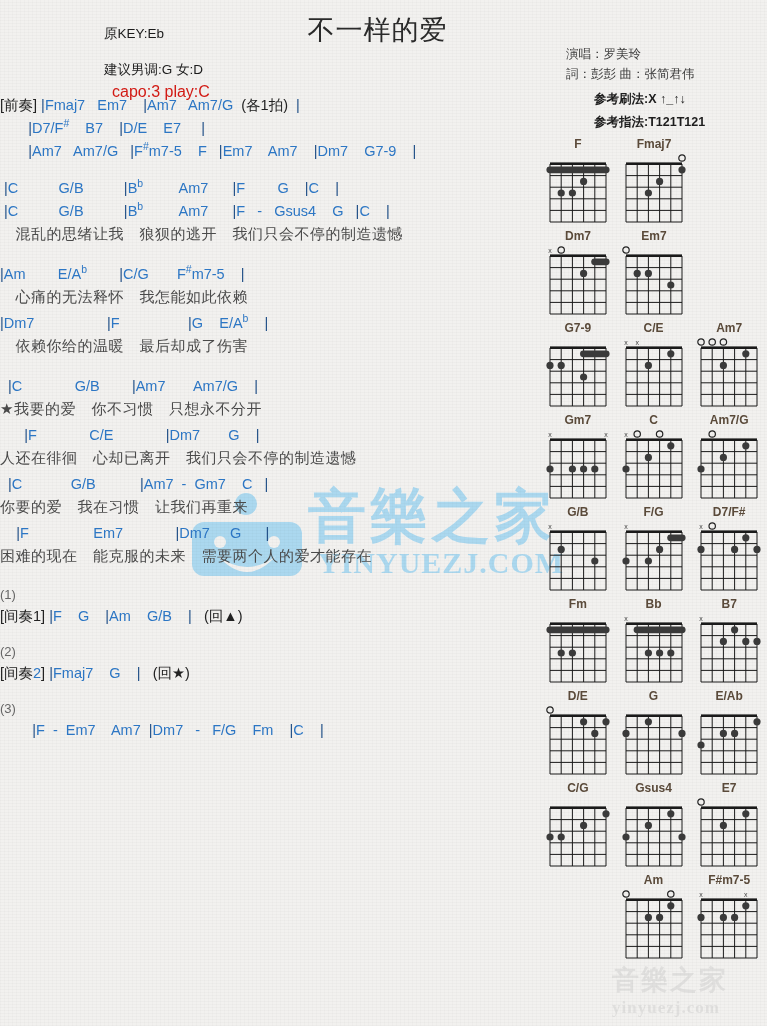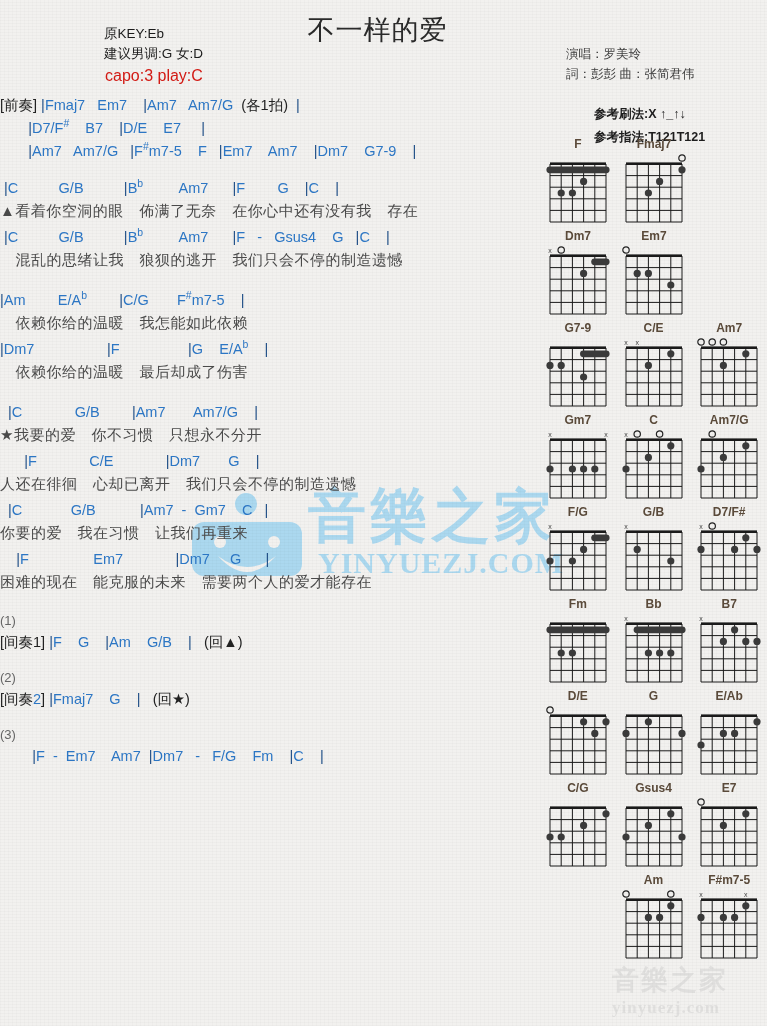--- a/index.html
+++ b/index.html
@@ -14,29 +14,29 @@
     position:absolute;inset:0;pointer-events:none;
     background:
       repeating-linear-gradient(0deg, rgba(0,0,0,0.018) 0px, rgba(0,0,0,0.018) 1px, rgba(255,255,255,0) 1px, rgba(255,255,255,0) 3px),
       repeating-linear-gradient(90deg, rgba(0,0,0,0.014) 0px, rgba(0,0,0,0.014) 1px, rgba(255,255,255,0) 1px, rgba(255,255,255,0) 4px);
     z-index:2;
   }
   .sheet{position:absolute;inset:0;z-index:3;}
 
   
   .meta-left{position:absolute;left:104px;top:24px;font-size:13.5px;line-height:19px;color:#1b1b1b;}
-  .meta-left .l2{margin-top:1px;}
-  .capo{margin-top:3px;margin-left:1px;color:#d21a14;font-size:16px;font-weight:normal;}
+  .meta-left .l2{margin-top:17px;}
+  .capo{margin-top:3px;margin-left:8px;color:#d21a14;font-size:16px;font-weight:normal;}
   .song-title{
     position:absolute;left:0;right:12px;top:12px;text-align:center;
     font-size:27px;color:#2a2a2a;letter-spacing:1px;
     font-family:"Liberation Serif","DejaVu Serif",serif;
   }
   .meta-right{position:absolute;left:566px;top:44px;font-size:12.5px;line-height:20px;color:#3d3d3d;}
-  .meta-right .strum{margin-top:21px;margin-left:28px;font-weight:bold;color:#1d1d1d;font-size:12.5px;line-height:19px;}
+  .meta-right .strum{margin-top:6px;margin-left:28px;font-weight:bold;color:#1d1d1d;font-size:12.5px;line-height:19px;}
 
   
   .body-col{position:absolute;left:0;top:96px;width:600px;}
   .line{white-space:pre;font-size:14.5px;line-height:18px;height:23px;}
   .line.chords{color:#2c76c4;letter-spacing:0px;}
   .line.lyrics{color:#4a4a4a;font-size:15px;height:26px;letter-spacing:.5px;}
   .bar{color:#1f4e86;}
   .blk{color:#222;}
   .sect-gap{height:14px;}
   sup.fl{font-size:.72em;vertical-align:super;line-height:0;}
@@ -98,26 +98,25 @@
     <div class="strum">参考刷法:X ↑_↑↓</div>
     <div class="strum" style="margin-top:4px">参考指法:T121T121</div>
   </div>
 
   <div class="body-col" id="body-col">
       <div class="line chords"><span class="blk">[</span><span class="blk">前</span><span class="blk">奏</span><span class="blk">]</span> <span class="bar">|</span>Fmaj7   Em7    <span class="bar">|</span>Am7   Am7/G  <span class="blk">(</span><span class="blk">各</span><span class="blk">1</span><span class="blk">拍</span><span class="blk">)</span>  <span class="bar">|</span></div>
       <div class="line chords">       <span class="bar">|</span>D7/F<sup class="fl">#</sup>    B7    <span class="bar">|</span>D/E    E7     <span class="bar">|</span></div>
       <div class="line chords">       <span class="bar">|</span>Am7   Am7/G   <span class="bar">|</span>F<sup class="fl">#</sup>m7-5    F   <span class="bar">|</span>Em7    Am7    <span class="bar">|</span>Dm7    G7-9    <span class="bar">|</span></div>
       <div class="sect-gap"></div>
       <div class="line chords"> <span class="bar">|</span>C          G/B          <span class="bar">|</span>B<sup class="fl">b</sup>         Am7      <span class="bar">|</span>F        G    <span class="bar">|</span>C    <span class="bar">|</span></div>
-      <div class="line lyrics">▲看着你空洞的眼　佈满了无奈　在你心中还有没有我　存在</div>
       <div class="line chords"> <span class="bar">|</span>C          G/B          <span class="bar">|</span>B<sup class="fl">b</sup>         Am7      <span class="bar">|</span>F   -   Gsus4    G   <span class="bar">|</span>C    <span class="bar">|</span></div>
       <div class="line lyrics">　混乱的思绪让我　狼狈的逃开　我们只会不停的制造遗憾</div>
       <div class="sect-gap"></div>
       <div class="line chords"><span class="bar">|</span>Am        E/A<sup class="fl">b</sup>        <span class="bar">|</span>C/G       F<sup class="fl">#</sup>m7-5    <span class="bar">|</span></div>
-      <div class="line lyrics">　依赖你给的温暖　我怎能如此依赖</div>
+      <div class="line lyrics">　心痛的无法释怀　我怎能如此依赖</div>
       <div class="line chords"><span class="bar">|</span>Dm7                  <span class="bar">|</span>F                 <span class="bar">|</span>G    E/A<sup class="fl">b</sup>    <span class="bar">|</span></div>
       <div class="line lyrics">　依赖你给的温暖　最后却成了伤害</div>
       <div class="sect-gap"></div>
       <div class="line chords">  <span class="bar">|</span>C             G/B        <span class="bar">|</span>Am7       Am7/G    <span class="bar">|</span></div>
       <div class="line lyrics">★我要的爱　你不习惯　只想永不分开</div>
       <div class="line chords">      <span class="bar">|</span>F             C/E             <span class="bar">|</span>Dm7       G    <span class="bar">|</span></div>
       <div class="line lyrics">人还在徘徊　心却已离开　我们只会不停的制造遗憾</div>
       <div class="line chords">  <span class="bar">|</span>C            G/B           <span class="bar">|</span>Am7  -  Gm7    C   <span class="bar">|</span></div>
       <div class="line lyrics">你要的爱　我在习惯　让我们再重来</div>
       <div class="line chords">    <span class="bar">|</span>F                Em7             <span class="bar">|</span>Dm7     G      <span class="bar">|</span></div>
@@ -352,59 +351,59 @@
             <line x1="50.8" x2="50.8" y1="12" y2="70" stroke="#1a1a1a" stroke-width="1"></line>
             <line x1="62" x2="62" y1="12" y2="70" stroke="#1a1a1a" stroke-width="1"></line>
             <circle cx="50.8" cy="17.8" r="3.6" fill="#3a3a3a"></circle>
             <circle cx="28.4" cy="29.4" r="3.6" fill="#3a3a3a"></circle>
             <circle cx="6" cy="41" r="3.6" fill="#3a3a3a"></circle>
           </svg>
         </div>
       </div>
       <div class="drow">
         <div class="dcell">
+          <div class="dname">G/B</div>
+          <svg width="68" height="76" viewBox="0 0 68 76" class="dsvg">
+            <text x="6" y="9" text-anchor="middle" font-size="7" fill="#444" font-family="&quot;Liberation Sans&quot;,sans-serif">x</text>
+            <rect x="6" y="10.4" width="56" height="2.6" fill="#1a1a1a"></rect>
+            <line x1="6" x2="62" y1="23.6" y2="23.6" stroke="#1a1a1a" stroke-width="1"></line>
+            <line x1="6" x2="62" y1="35.2" y2="35.2" stroke="#1a1a1a" stroke-width="1"></line>
+            <line x1="6" x2="62" y1="46.8" y2="46.8" stroke="#1a1a1a" stroke-width="1"></line>
+            <line x1="6" x2="62" y1="58.4" y2="58.4" stroke="#1a1a1a" stroke-width="1"></line>
+            <line x1="6" x2="62" y1="70" y2="70" stroke="#1a1a1a" stroke-width="1"></line>
+            <line x1="6" x2="6" y1="12" y2="70" stroke="#1a1a1a" stroke-width="1"></line>
+            <line x1="17.2" x2="17.2" y1="12" y2="70" stroke="#1a1a1a" stroke-width="1"></line>
+            <line x1="28.4" x2="28.4" y1="12" y2="70" stroke="#1a1a1a" stroke-width="1"></line>
+            <line x1="39.599999999999994" x2="39.599999999999994" y1="12" y2="70" stroke="#1a1a1a" stroke-width="1"></line>
+            <line x1="50.8" x2="50.8" y1="12" y2="70" stroke="#1a1a1a" stroke-width="1"></line>
+            <line x1="62" x2="62" y1="12" y2="70" stroke="#1a1a1a" stroke-width="1"></line>
+            <circle cx="17.2" cy="29.4" r="3.6" fill="#3a3a3a"></circle>
+            <circle cx="50.8" cy="41" r="3.6" fill="#3a3a3a"></circle>
+          </svg>
+        </div>
+        <div class="dcell">
           <div class="dname">F/G</div>
           <svg width="68" height="76" viewBox="0 0 68 76" class="dsvg">
             <text x="6" y="9" text-anchor="middle" font-size="7" fill="#444" font-family="&quot;Liberation Sans&quot;,sans-serif">x</text>
             <rect x="6" y="10.4" width="56" height="2.6" fill="#1a1a1a"></rect>
             <line x1="6" x2="62" y1="23.6" y2="23.6" stroke="#1a1a1a" stroke-width="1"></line>
             <line x1="6" x2="62" y1="35.2" y2="35.2" stroke="#1a1a1a" stroke-width="1"></line>
             <line x1="6" x2="62" y1="46.8" y2="46.8" stroke="#1a1a1a" stroke-width="1"></line>
             <line x1="6" x2="62" y1="58.4" y2="58.4" stroke="#1a1a1a" stroke-width="1"></line>
             <line x1="6" x2="62" y1="70" y2="70" stroke="#1a1a1a" stroke-width="1"></line>
             <line x1="6" x2="6" y1="12" y2="70" stroke="#1a1a1a" stroke-width="1"></line>
             <line x1="17.2" x2="17.2" y1="12" y2="70" stroke="#1a1a1a" stroke-width="1"></line>
             <line x1="28.4" x2="28.4" y1="12" y2="70" stroke="#1a1a1a" stroke-width="1"></line>
             <line x1="39.599999999999994" x2="39.599999999999994" y1="12" y2="70" stroke="#1a1a1a" stroke-width="1"></line>
             <line x1="50.8" x2="50.8" y1="12" y2="70" stroke="#1a1a1a" stroke-width="1"></line>
             <line x1="62" x2="62" y1="12" y2="70" stroke="#1a1a1a" stroke-width="1"></line>
             <rect x="47.199999999999996" y="14.4" width="18.400000000000002" height="6.8" rx="3.4" fill="#3a3a3a"></rect>
             <circle cx="39.599999999999994" cy="29.4" r="3.6" fill="#3a3a3a"></circle>
             <circle cx="6" cy="41" r="3.6" fill="#3a3a3a"></circle>
             <circle cx="28.4" cy="41" r="3.6" fill="#3a3a3a"></circle>
-          </svg>
-        </div>
-        <div class="dcell">
-          <div class="dname">G/B</div>
-          <svg width="68" height="76" viewBox="0 0 68 76" class="dsvg">
-            <text x="6" y="9" text-anchor="middle" font-size="7" fill="#444" font-family="&quot;Liberation Sans&quot;,sans-serif">x</text>
-            <rect x="6" y="10.4" width="56" height="2.6" fill="#1a1a1a"></rect>
-            <line x1="6" x2="62" y1="23.6" y2="23.6" stroke="#1a1a1a" stroke-width="1"></line>
-            <line x1="6" x2="62" y1="35.2" y2="35.2" stroke="#1a1a1a" stroke-width="1"></line>
-            <line x1="6" x2="62" y1="46.8" y2="46.8" stroke="#1a1a1a" stroke-width="1"></line>
-            <line x1="6" x2="62" y1="58.4" y2="58.4" stroke="#1a1a1a" stroke-width="1"></line>
-            <line x1="6" x2="62" y1="70" y2="70" stroke="#1a1a1a" stroke-width="1"></line>
-            <line x1="6" x2="6" y1="12" y2="70" stroke="#1a1a1a" stroke-width="1"></line>
-            <line x1="17.2" x2="17.2" y1="12" y2="70" stroke="#1a1a1a" stroke-width="1"></line>
-            <line x1="28.4" x2="28.4" y1="12" y2="70" stroke="#1a1a1a" stroke-width="1"></line>
-            <line x1="39.599999999999994" x2="39.599999999999994" y1="12" y2="70" stroke="#1a1a1a" stroke-width="1"></line>
-            <line x1="50.8" x2="50.8" y1="12" y2="70" stroke="#1a1a1a" stroke-width="1"></line>
-            <line x1="62" x2="62" y1="12" y2="70" stroke="#1a1a1a" stroke-width="1"></line>
-            <circle cx="17.2" cy="29.4" r="3.6" fill="#3a3a3a"></circle>
-            <circle cx="50.8" cy="41" r="3.6" fill="#3a3a3a"></circle>
           </svg>
         </div>
         <div class="dcell">
           <div class="dname">D7/F#</div>
           <svg width="68" height="76" viewBox="0 0 68 76" class="dsvg">
             <text x="6" y="9" text-anchor="middle" font-size="7" fill="#444" font-family="&quot;Liberation Sans&quot;,sans-serif">x</text>
             <circle cx="17.2" cy="6" r="3.2" fill="none" stroke="#222" stroke-width="1.2"></circle>
             <rect x="6" y="10.4" width="56" height="2.6" fill="#1a1a1a"></rect>
             <line x1="6" x2="62" y1="23.6" y2="23.6" stroke="#1a1a1a" stroke-width="1"></line>
             <line x1="6" x2="62" y1="35.2" y2="35.2" stroke="#1a1a1a" stroke-width="1"></line>

